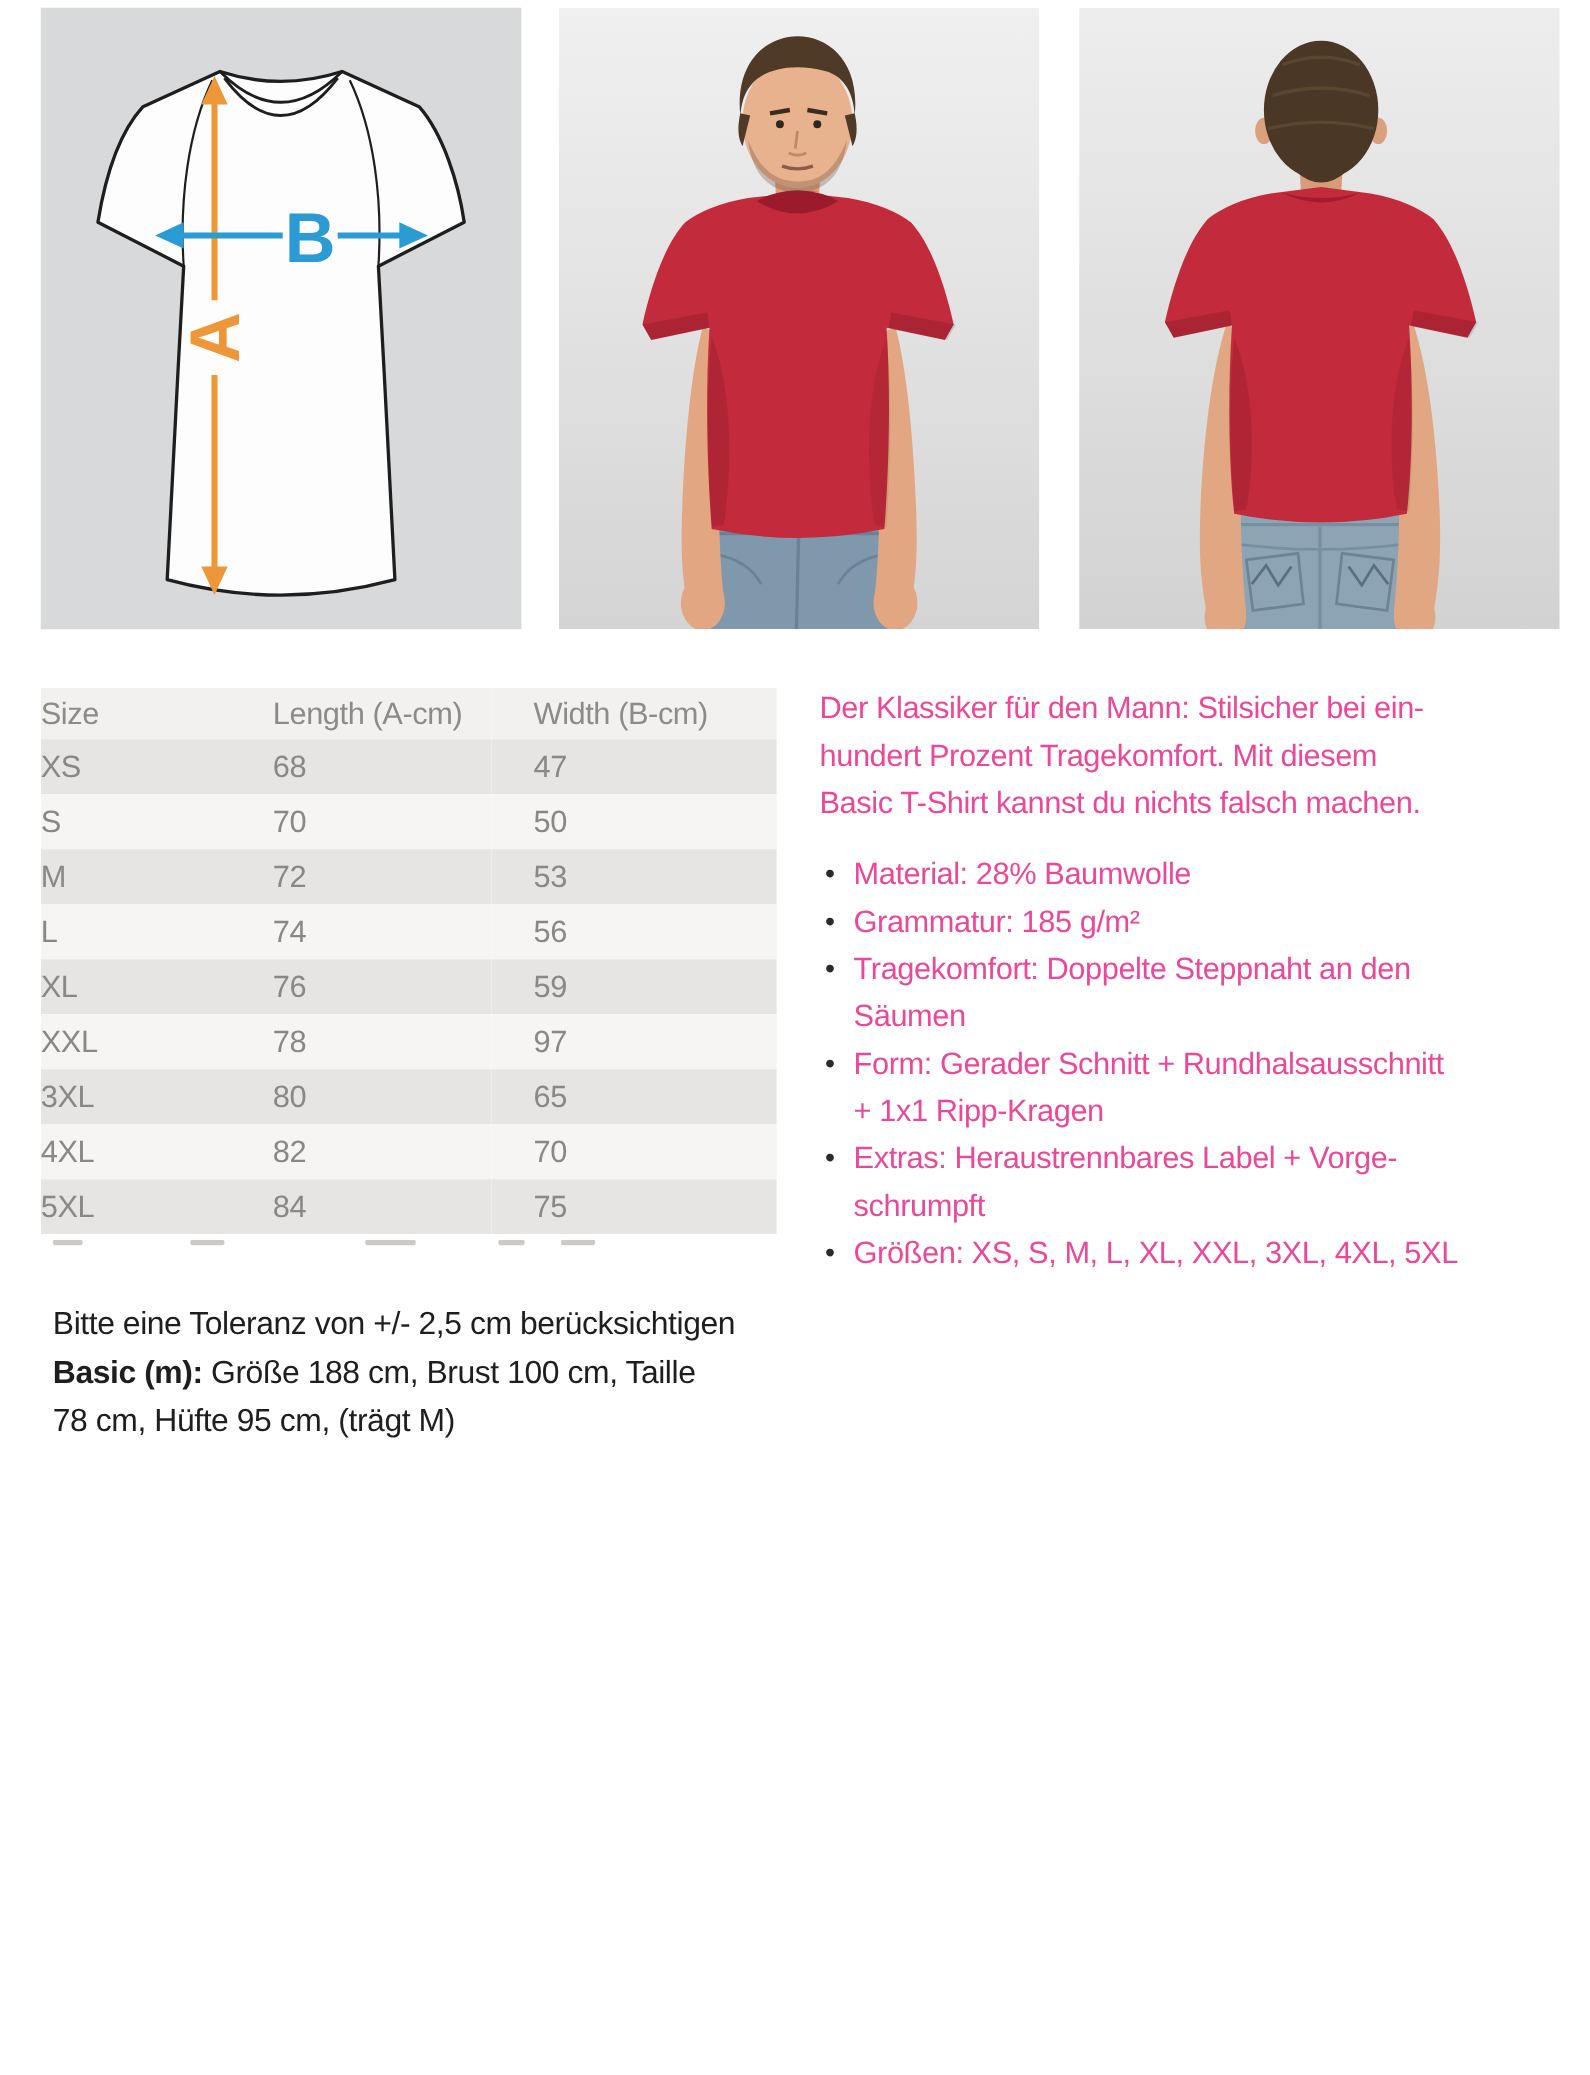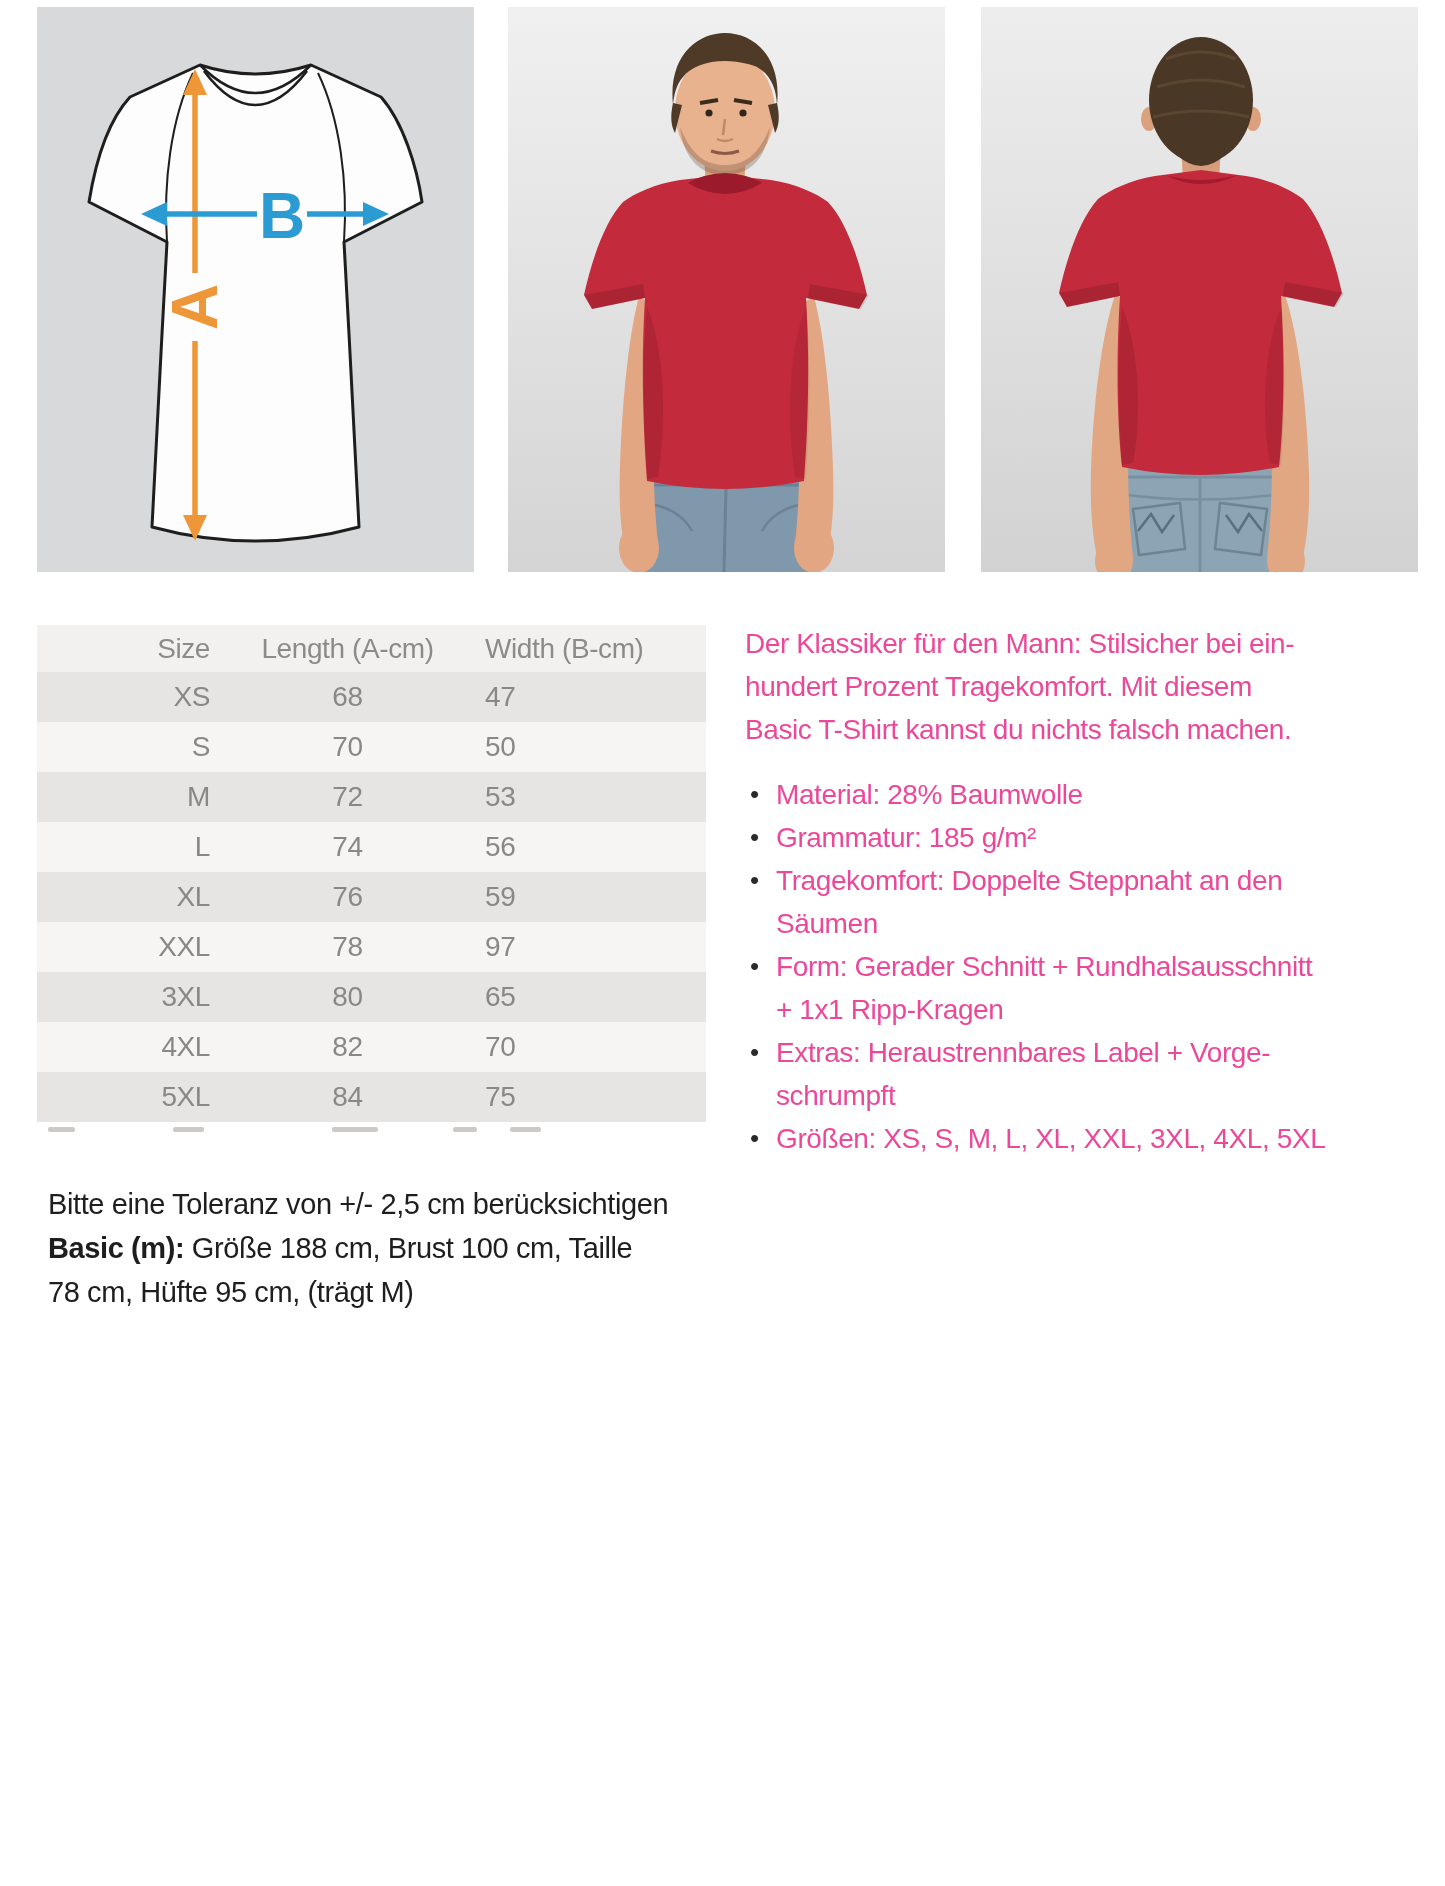--- a/index.html
+++ b/index.html
@@ -40,22 +40,22 @@
     border-collapse:collapse;table-layout:fixed;
     font-size:28px;letter-spacing:-0.4px;
   }
   .size-table th{
     background:#f2f1ef;color:#8d8b88;font-weight:normal;text-align:left;
     height:47px;overflow:hidden;white-space:nowrap;
   }
   .size-table td{
     color:#8a8886;height:50px;overflow:hidden;white-space:nowrap;
   }
-  .size-table th:nth-child(1),.size-table td:nth-child(1){width:173px;padding-left:38px;text-align:right;}
-  .size-table th:nth-child(2),.size-table td:nth-child(2){width:237px;padding-left:38px;text-align:center;}
+  .size-table th:nth-child(1),.size-table td:nth-child(1){width:173px;}
+  .size-table th:nth-child(2),.size-table td:nth-child(2){width:237px;padding-left:38px;}
   .size-table th:nth-child(3),.size-table td:nth-child(3){width:259px;padding-left:38px;}
   .size-table tbody tr:nth-child(odd) td{background:#e7e5e3;}
   .size-table tbody tr:nth-child(even) td{background:#f6f5f3;}
 
   
   .clip-hint{position:absolute;left:37px;top:1127px;width:669px;height:7px;overflow:hidden;}
   .clip-hint span{position:absolute;top:0;height:5px;background:#ccc9c6;border-radius:2px;}
   .clip-hint span:nth-child(1){left:11px;width:27px;}
   .clip-hint span:nth-child(2){left:136px;width:31px;}
   .clip-hint span:nth-child(3){left:295px;width:46px;}

